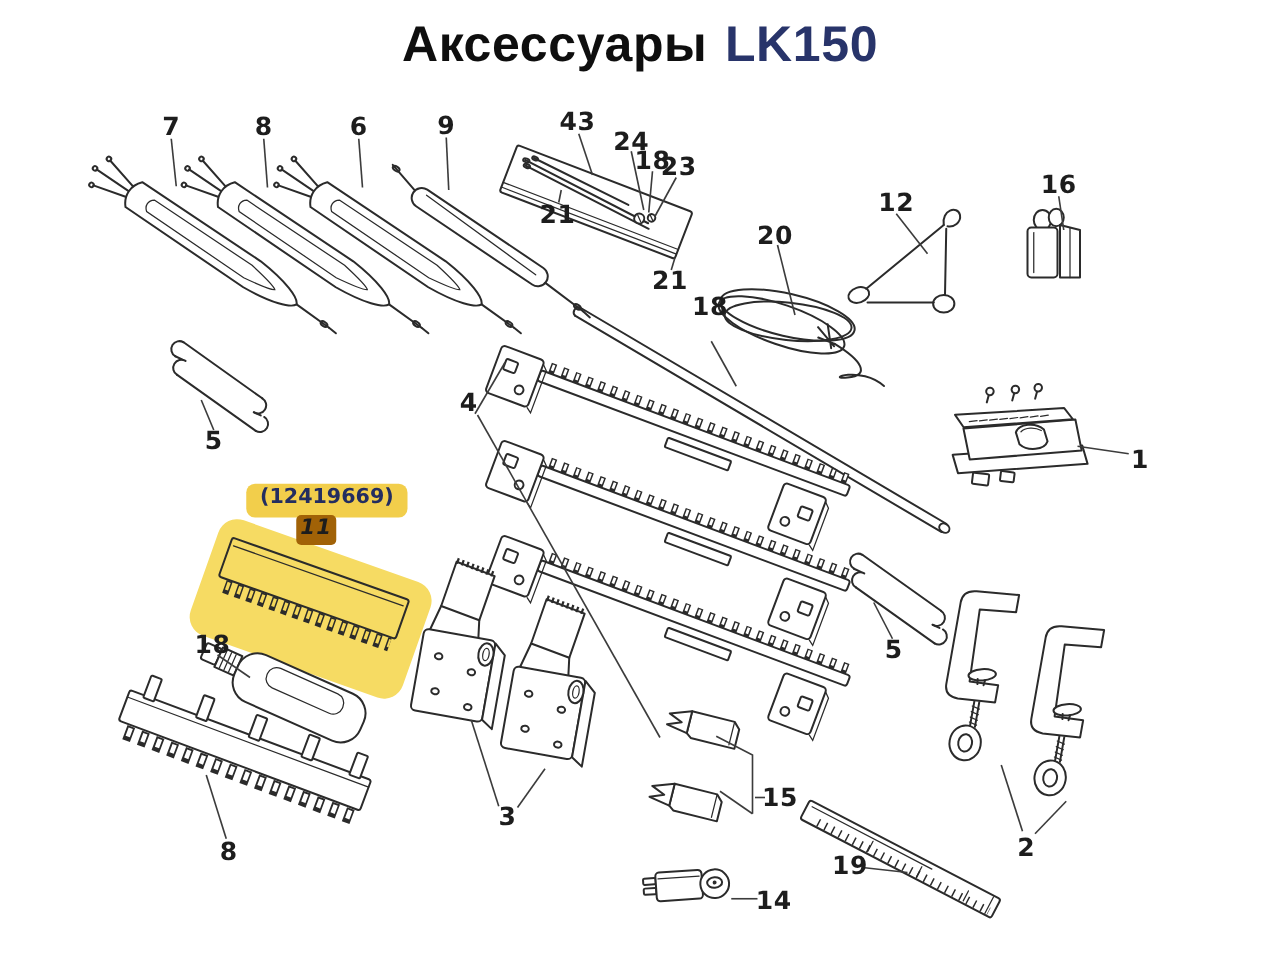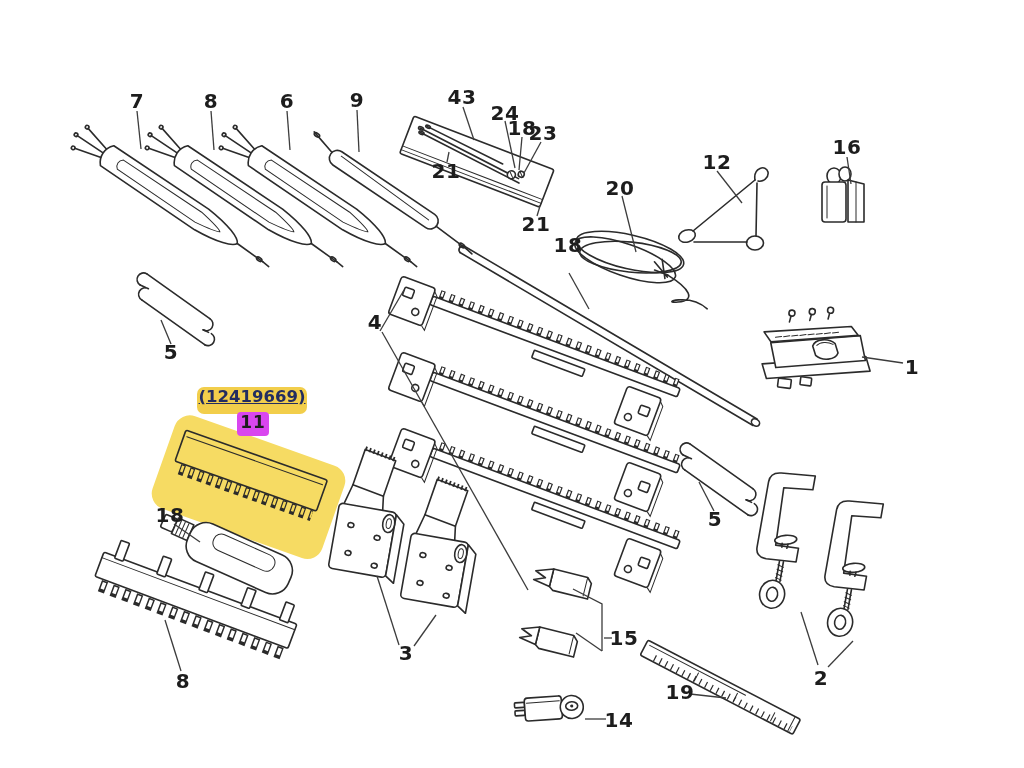--- a/index.html
+++ b/index.html
@@ -16,31 +16,34 @@
   .teethL{stroke:#ffffff;stroke-width:5;stroke-dasharray:2.2 8.2;stroke-dashoffset:-1.2;fill:none;}
   .teethD2{stroke:#2b2b2b;stroke-width:12;stroke-dasharray:6.5 6;fill:none;}
   .teethL2{stroke:#ffffff;stroke-width:7;stroke-dasharray:3.6 8.9;stroke-dashoffset:-1.5;fill:none;}
   .teethY{stroke:#2b2b2b;stroke-width:11;stroke-dasharray:5 4.8;fill:none;}
   .teethYL{stroke-width:6.5;stroke-dasharray:2.6 7.2;stroke-dashoffset:-1.2;fill:none;}
   .ticks{stroke:#2b2b2b;stroke-width:6.5;stroke-dasharray:1.2 5.2;fill:none;}
   .serr{stroke:#2b2b2b;stroke-width:4.5;stroke-dasharray:1.8 2.4;fill:none;}
   .leader{stroke:#3c3c3c;stroke-width:1.3;fill:none;}
   .plabel{position:absolute;transform:translate(-50%,-50%);
           font:700 20px "DejaVu Sans",sans-serif;color:#1d1d1d;letter-spacing:.5px;white-space:nowrap;}
-  .badge{position:absolute;left:197px;top:387px;width:110px;height:27px;border-radius:7px;
-         text-align:center;line-height:27px;font:700 16.5px "DejaVu Sans",sans-serif;text-decoration:underline;}
+  .badge{position:absolute;left:197px;top:387px;width:129px;height:27px;border-radius:7px;
+         text-align:center;line-height:27px;font:700 16.5px "DejaVu Sans",sans-serif;}
   .badge-tab{position:absolute;left:237px;top:412px;width:32px;height:24px;border-radius:4px;
          text-align:center;line-height:22px;font:700 17px "DejaVu Sans",sans-serif;color:#1d1d1d;
          letter-spacing:1px;}
 </style>
 </head>
 <body>
 
 <div class="canvas">
 
+  <div class="title">
+    <span>Аксессуары</span><span class="model" style="color: rgb(40, 52, 106);">LK150</span>
+  </div>
 
   <svg class="art" width="1024" height="768" viewBox="0 0 1024 768">
     <defs>
       <g id="tool3proto">
         <path class="ln" d="M34,10 L7,3"></path>
           <path class="ln" d="M34,15 L2,15"></path>
           <path class="ln" d="M34,20 L7,27"></path>
         <circle class="ln" cx="5.5" cy="2.5" r="1.8"></circle>
           <circle class="ln" cx="0.5" cy="15" r="1.8"></circle>
           <circle class="ln" cx="5.5" cy="27.5" r="1.8"></circle>
@@ -294,15 +297,15 @@
       <div class="plabel" style="left: 170px; top: 515px;">18</div>
       <div class="plabel" style="left: 183px; top: 681px;">8</div>
       <div class="plabel" style="left: 406px; top: 653px;">3</div>
       <div class="plabel" style="left: 624px; top: 638px;">15</div>
       <div class="plabel" style="left: 619px; top: 720px;">14</div>
       <div class="plabel" style="left: 680px; top: 692px;">19</div>
       <div class="plabel" style="left: 821px; top: 678px;">2</div>
     </div>
 
   <div class="badge" style="color: rgb(35, 45, 96); background: rgb(242, 206, 75);">(12419669)</div>
-  <div class="badge-tab" style="background: #d946ef;">11</div>
+  <div class="badge-tab" style="background: #a16207; font-style: italic;">11</div>
 
 </div>
 
 </body></html>

